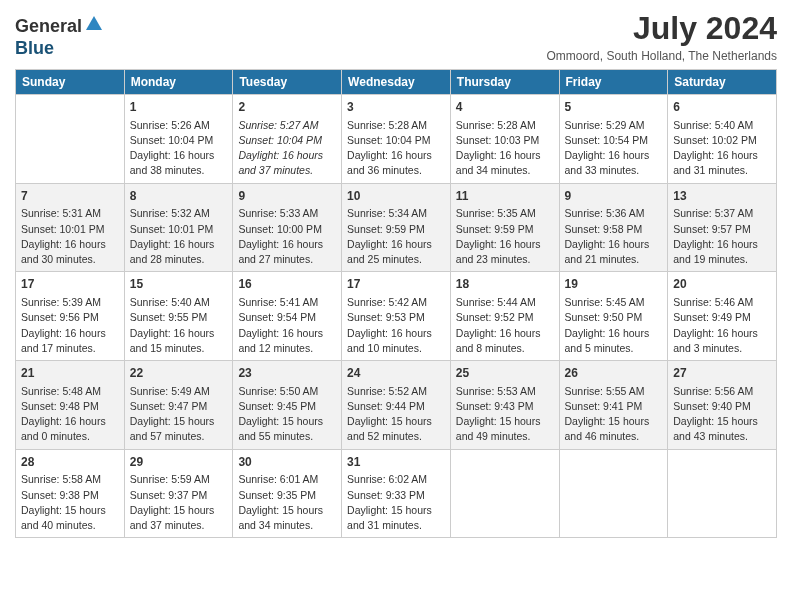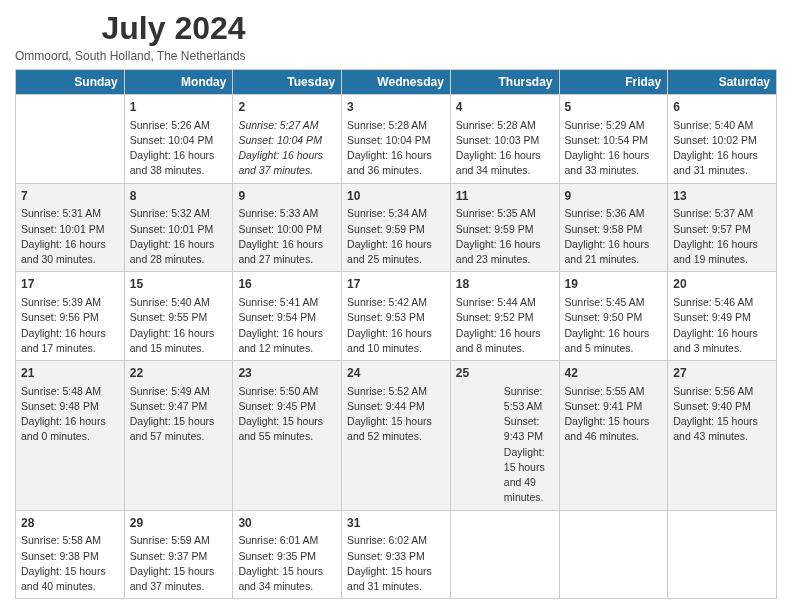--- a/index.html
+++ b/index.html
@@ -53,21 +53,21 @@
     }
     .calendar {
       width: 100%;
       border-collapse: collapse;
       margin-top: 6px;
       font-size: 11px;
     }
     .calendar th {
       background-color: #2471a3;
       color: #fff;
-      text-align: right;
+      text-align: left;
       padding: 5px 6px;
       font-size: 12px;
       font-weight: bold;
       border: 1px solid #ccc;
     }
     .calendar td {
       border: 1px solid #ccc;
       vertical-align: top;
       padding: 4px 5px;
       width: 14.28%;
@@ -93,20 +93,33 @@
       line-height: 1.45;
     }
     .empty-cell {
       background-color: #fff !important;
     }
   </style>
 </head>
 <body>
 
 <div class="header-area">
+  <div class="logo">
+    <div class="logo-row">
+      <span class="logo-text-general">General</span>
+      <span>
+        <svg width="20" height="20" viewBox="0 0 20 20">
+          <polygon points="10,2 18,16 2,16" fill="#2e86c1"></polygon>
+        </svg>
+      </span>
+    </div>
+    <div class="logo-row">
+      <span class="logo-text-blue">Blue</span>
+    </div>
+  </div>
   <div class="title-block">
     <div class="month-year">July 2024</div>
     <div class="location">Ommoord, South Holland, The Netherlands</div>
   </div>
 </div>
 
 <table class="calendar">
   <thead>
     <tr>
         <th>Sunday</th>
@@ -290,27 +303,27 @@
         </td>
         <td>
           <span class="day-num">24</span>
           <div class="day-info" style="white-space: pre-line;">Sunrise: 5:52 AM
 Sunset: 9:44 PM
 Daylight: 15 hours
 and 52 minutes.</div>
         </td>
         <td>
           <span class="day-num">25</span>
-          <div class="day-info" style="white-space: pre-line; margin-left: 48px;">Sunrise: 5:53 AM
+          <div class="day-info" style="white-space: pre-line;">Sunrise: 5:53 AM
 Sunset: 9:43 PM
 Daylight: 15 hours
 and 49 minutes.</div>
         </td>
         <td>
-          <span class="day-num">42</span>
+          <span class="day-num">26</span>
           <div class="day-info" style="white-space: pre-line;">Sunrise: 5:55 AM
 Sunset: 9:41 PM
 Daylight: 15 hours
 and 46 minutes.</div>
         </td>
         <td>
           <span class="day-num">27</span>
           <div class="day-info" style="white-space: pre-line;">Sunrise: 5:56 AM
 Sunset: 9:40 PM
 Daylight: 15 hours

